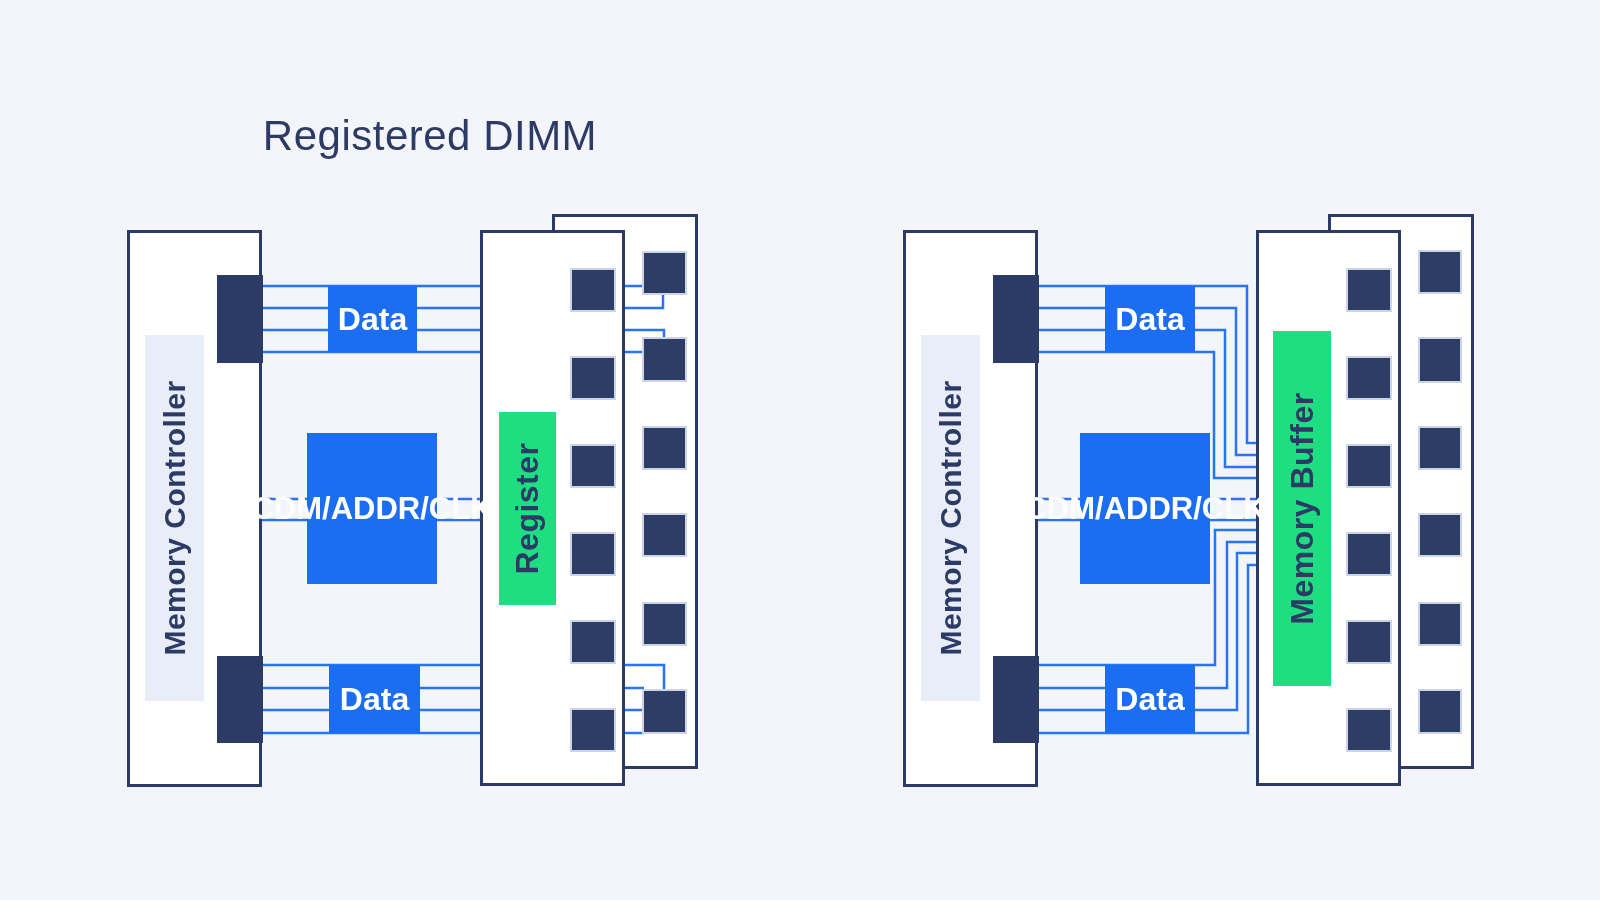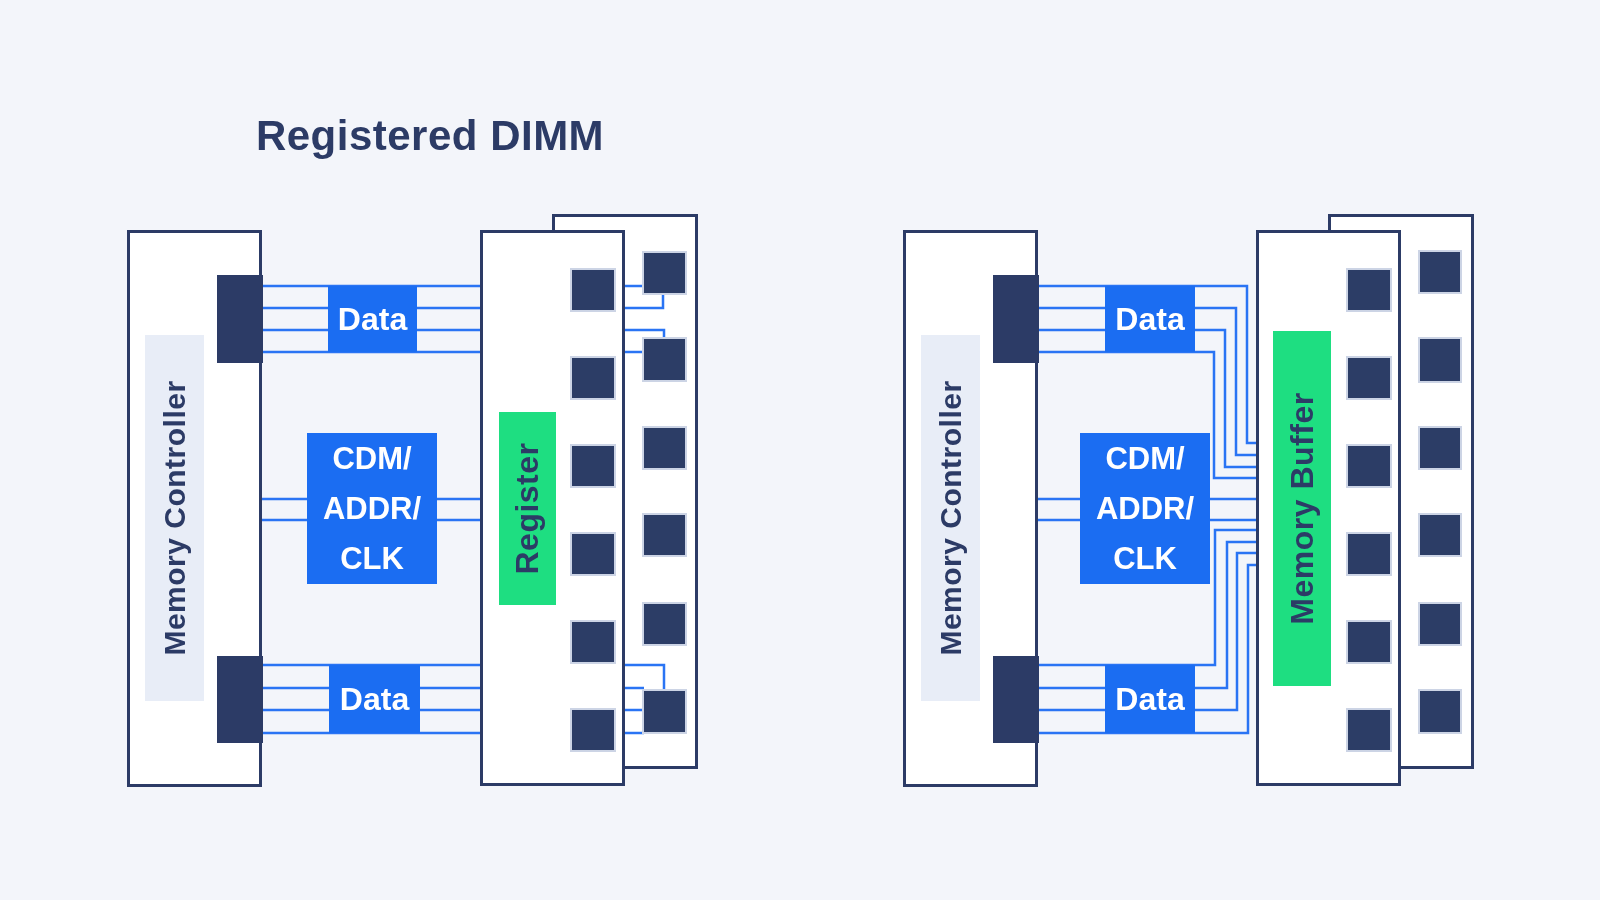--- a/index.html
+++ b/index.html
@@ -1,35 +1,35 @@
 <!DOCTYPE html>
 <html><head>
 <meta charset="utf-8">
 <style>
   html,body{margin:0;padding:0;}
   body{font-family:"Liberation Sans", sans-serif;}
   .stage{position:relative;width:1600px;height:900px;background:#f3f5fa;overflow:hidden;}
 
   .title{position:absolute;box-sizing:border-box;text-align:center;
-         font-size:42px;font-weight:bold;color:#2c3b66;letter-spacing:0.5px;z-index:6;}
+         font-size:42px;font-weight:normal;color:#2c3b66;letter-spacing:0.5px;z-index:6;}
 
   .board{position:absolute;box-sizing:border-box;background:#ffffff;border:3px solid #2c3b66;}
   .board.back{z-index:1;}
   .board.front{z-index:3;}
 
   .wires{position:absolute;left:0;top:0;z-index:2;}
 
   .chip{position:absolute;box-sizing:border-box;background:#2c3d66;border:2px solid #ccd4e5;z-index:3;}
 
   .connector{position:absolute;box-sizing:border-box;background:#2c3b66;z-index:4;}
 
   .bluebox{position:absolute;box-sizing:border-box;background:#1b6df2;color:#ffffff;
            display:flex;align-items:center;justify-content:center;z-index:4;
            font-weight:bold;font-size:32px;}
-  .bluebox.multi{flex-direction:column;font-size:31px;line-height:50px;}
+  .bluebox.multi{flex-direction:row;font-size:31px;line-height:50px;}
 
   .greenbox{position:absolute;box-sizing:border-box;background:#1ede81;z-index:5;
             display:flex;align-items:center;justify-content:center;}
   .greenbox .vtext{transform:rotate(-90deg);white-space:nowrap;color:#2c3b66;
                    font-weight:bold;font-size:32px;letter-spacing:0.5px;}
 
   .strip{position:absolute;box-sizing:border-box;background:#e8edf7;z-index:4;
          display:flex;align-items:center;justify-content:center;}
   .strip .vtext{transform:rotate(-90deg);white-space:nowrap;color:#2c3b66;
                 font-weight:bold;font-size:30px;letter-spacing:0.5px;}

